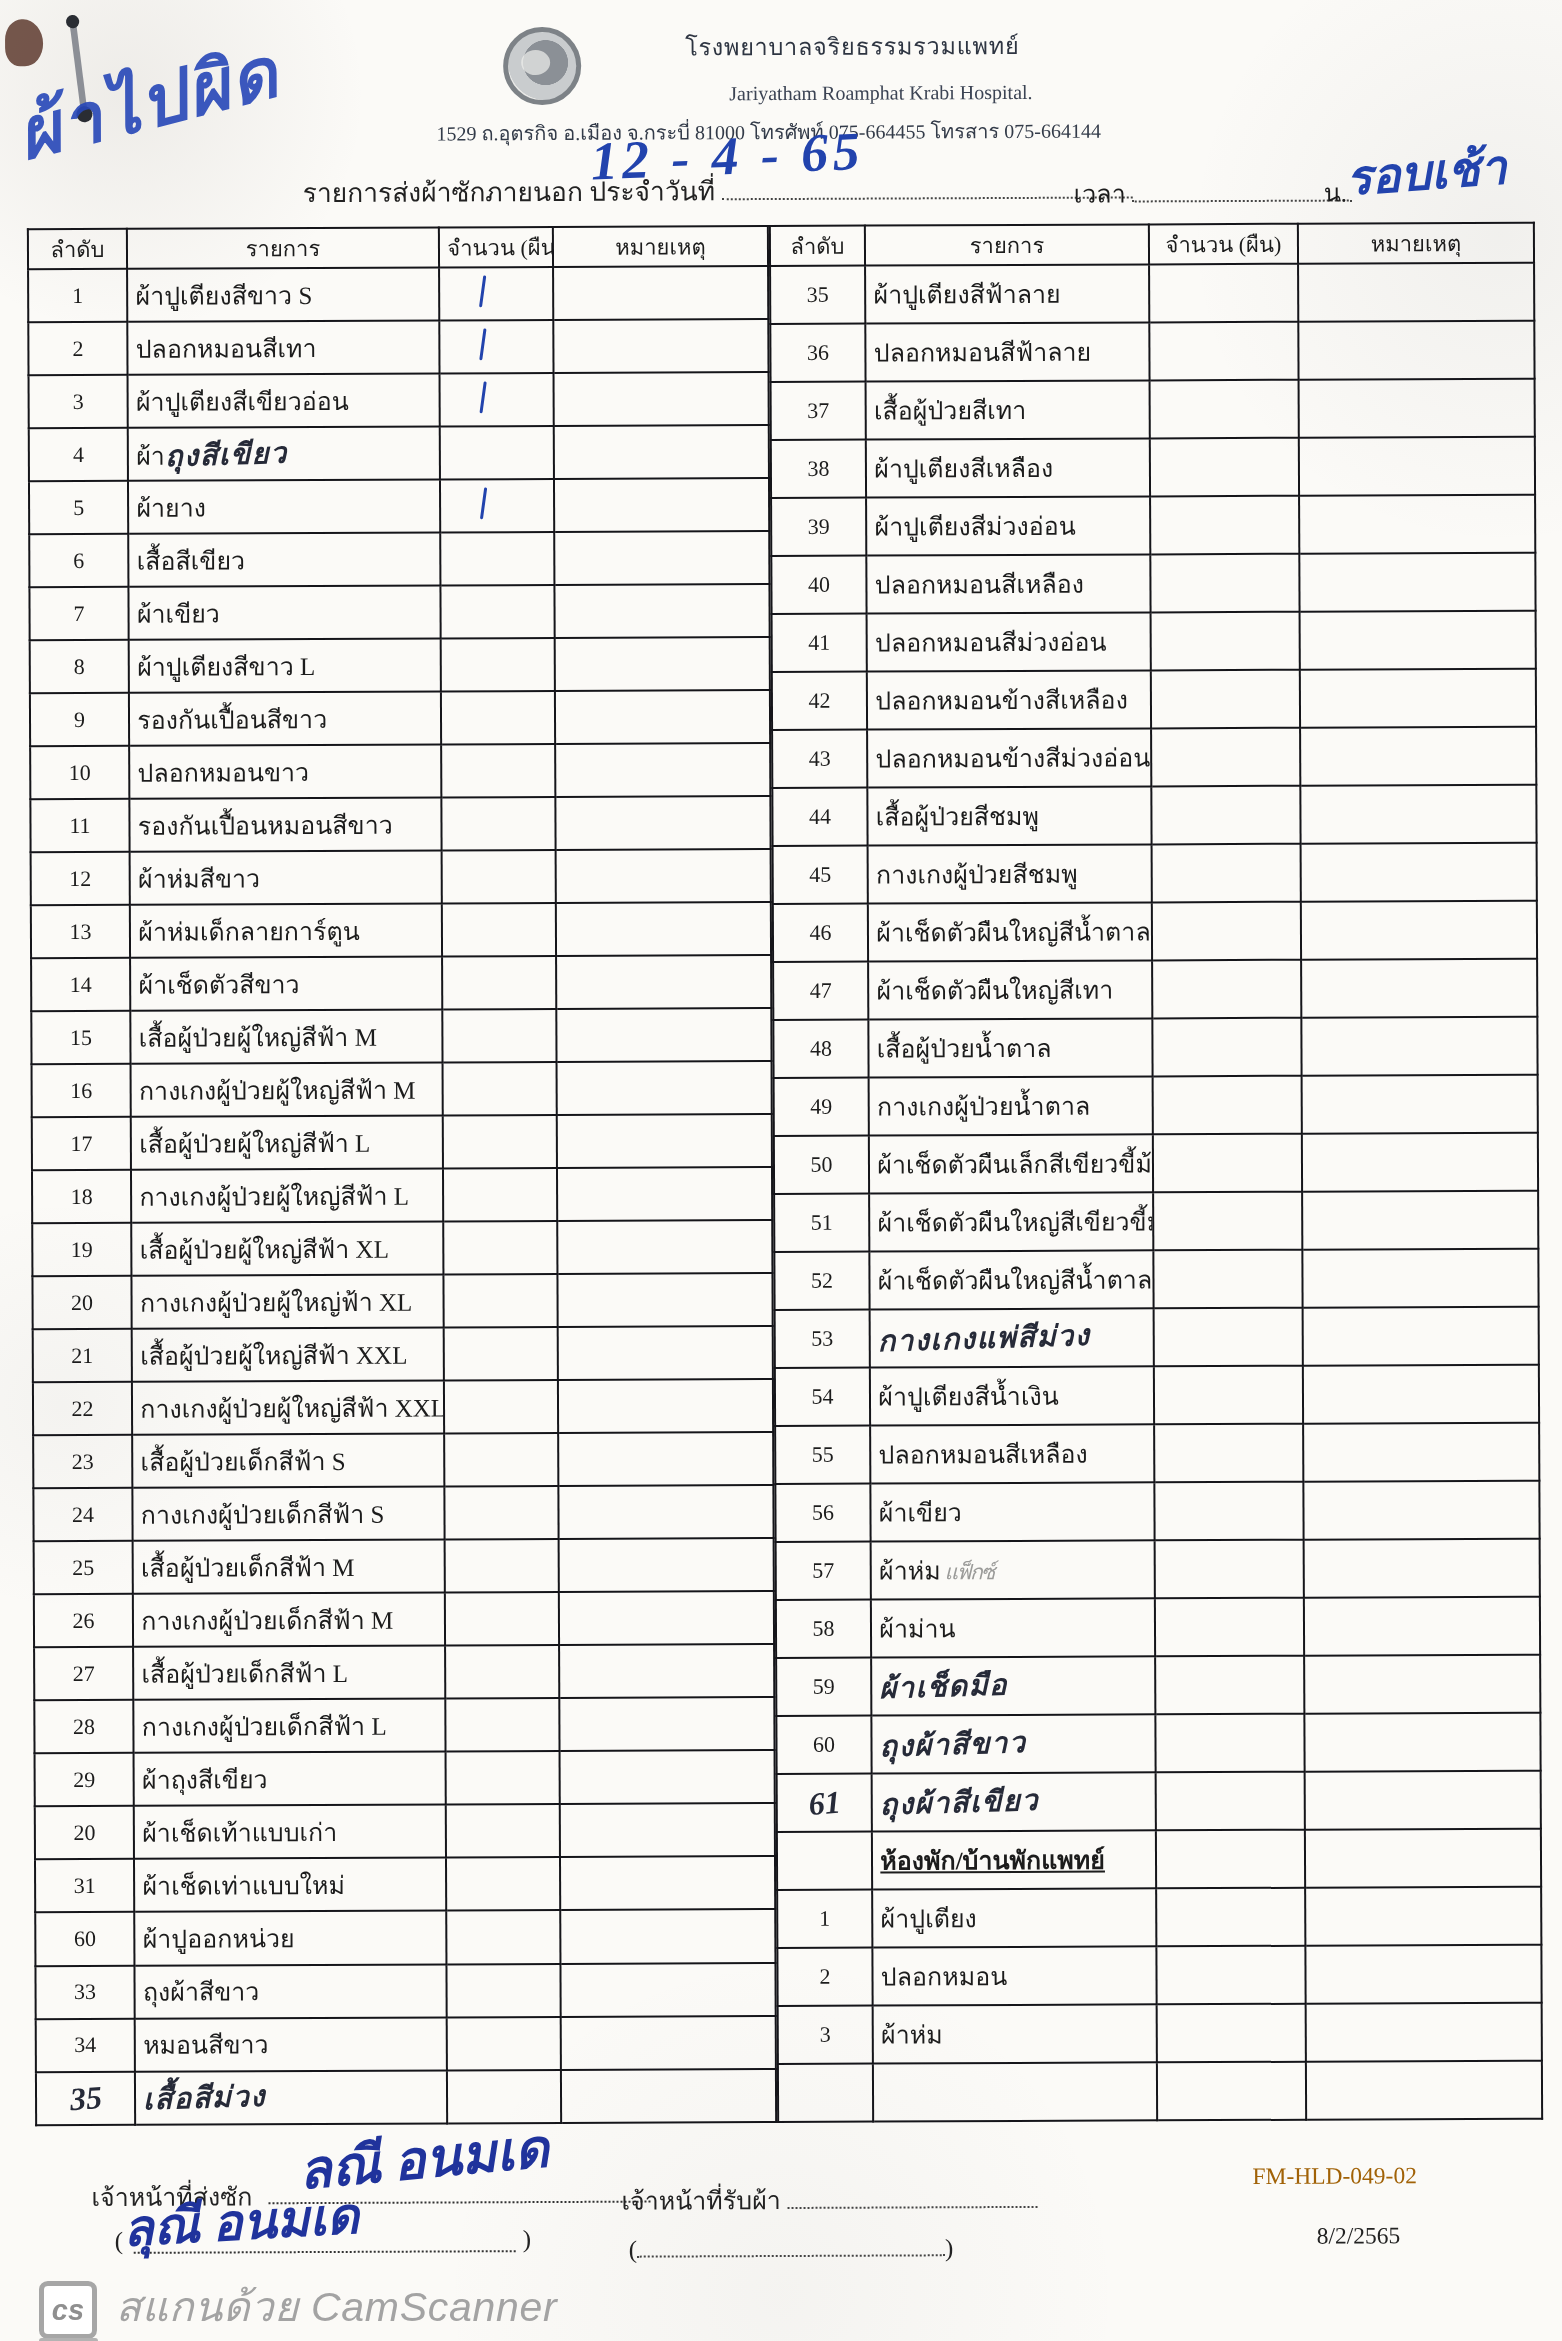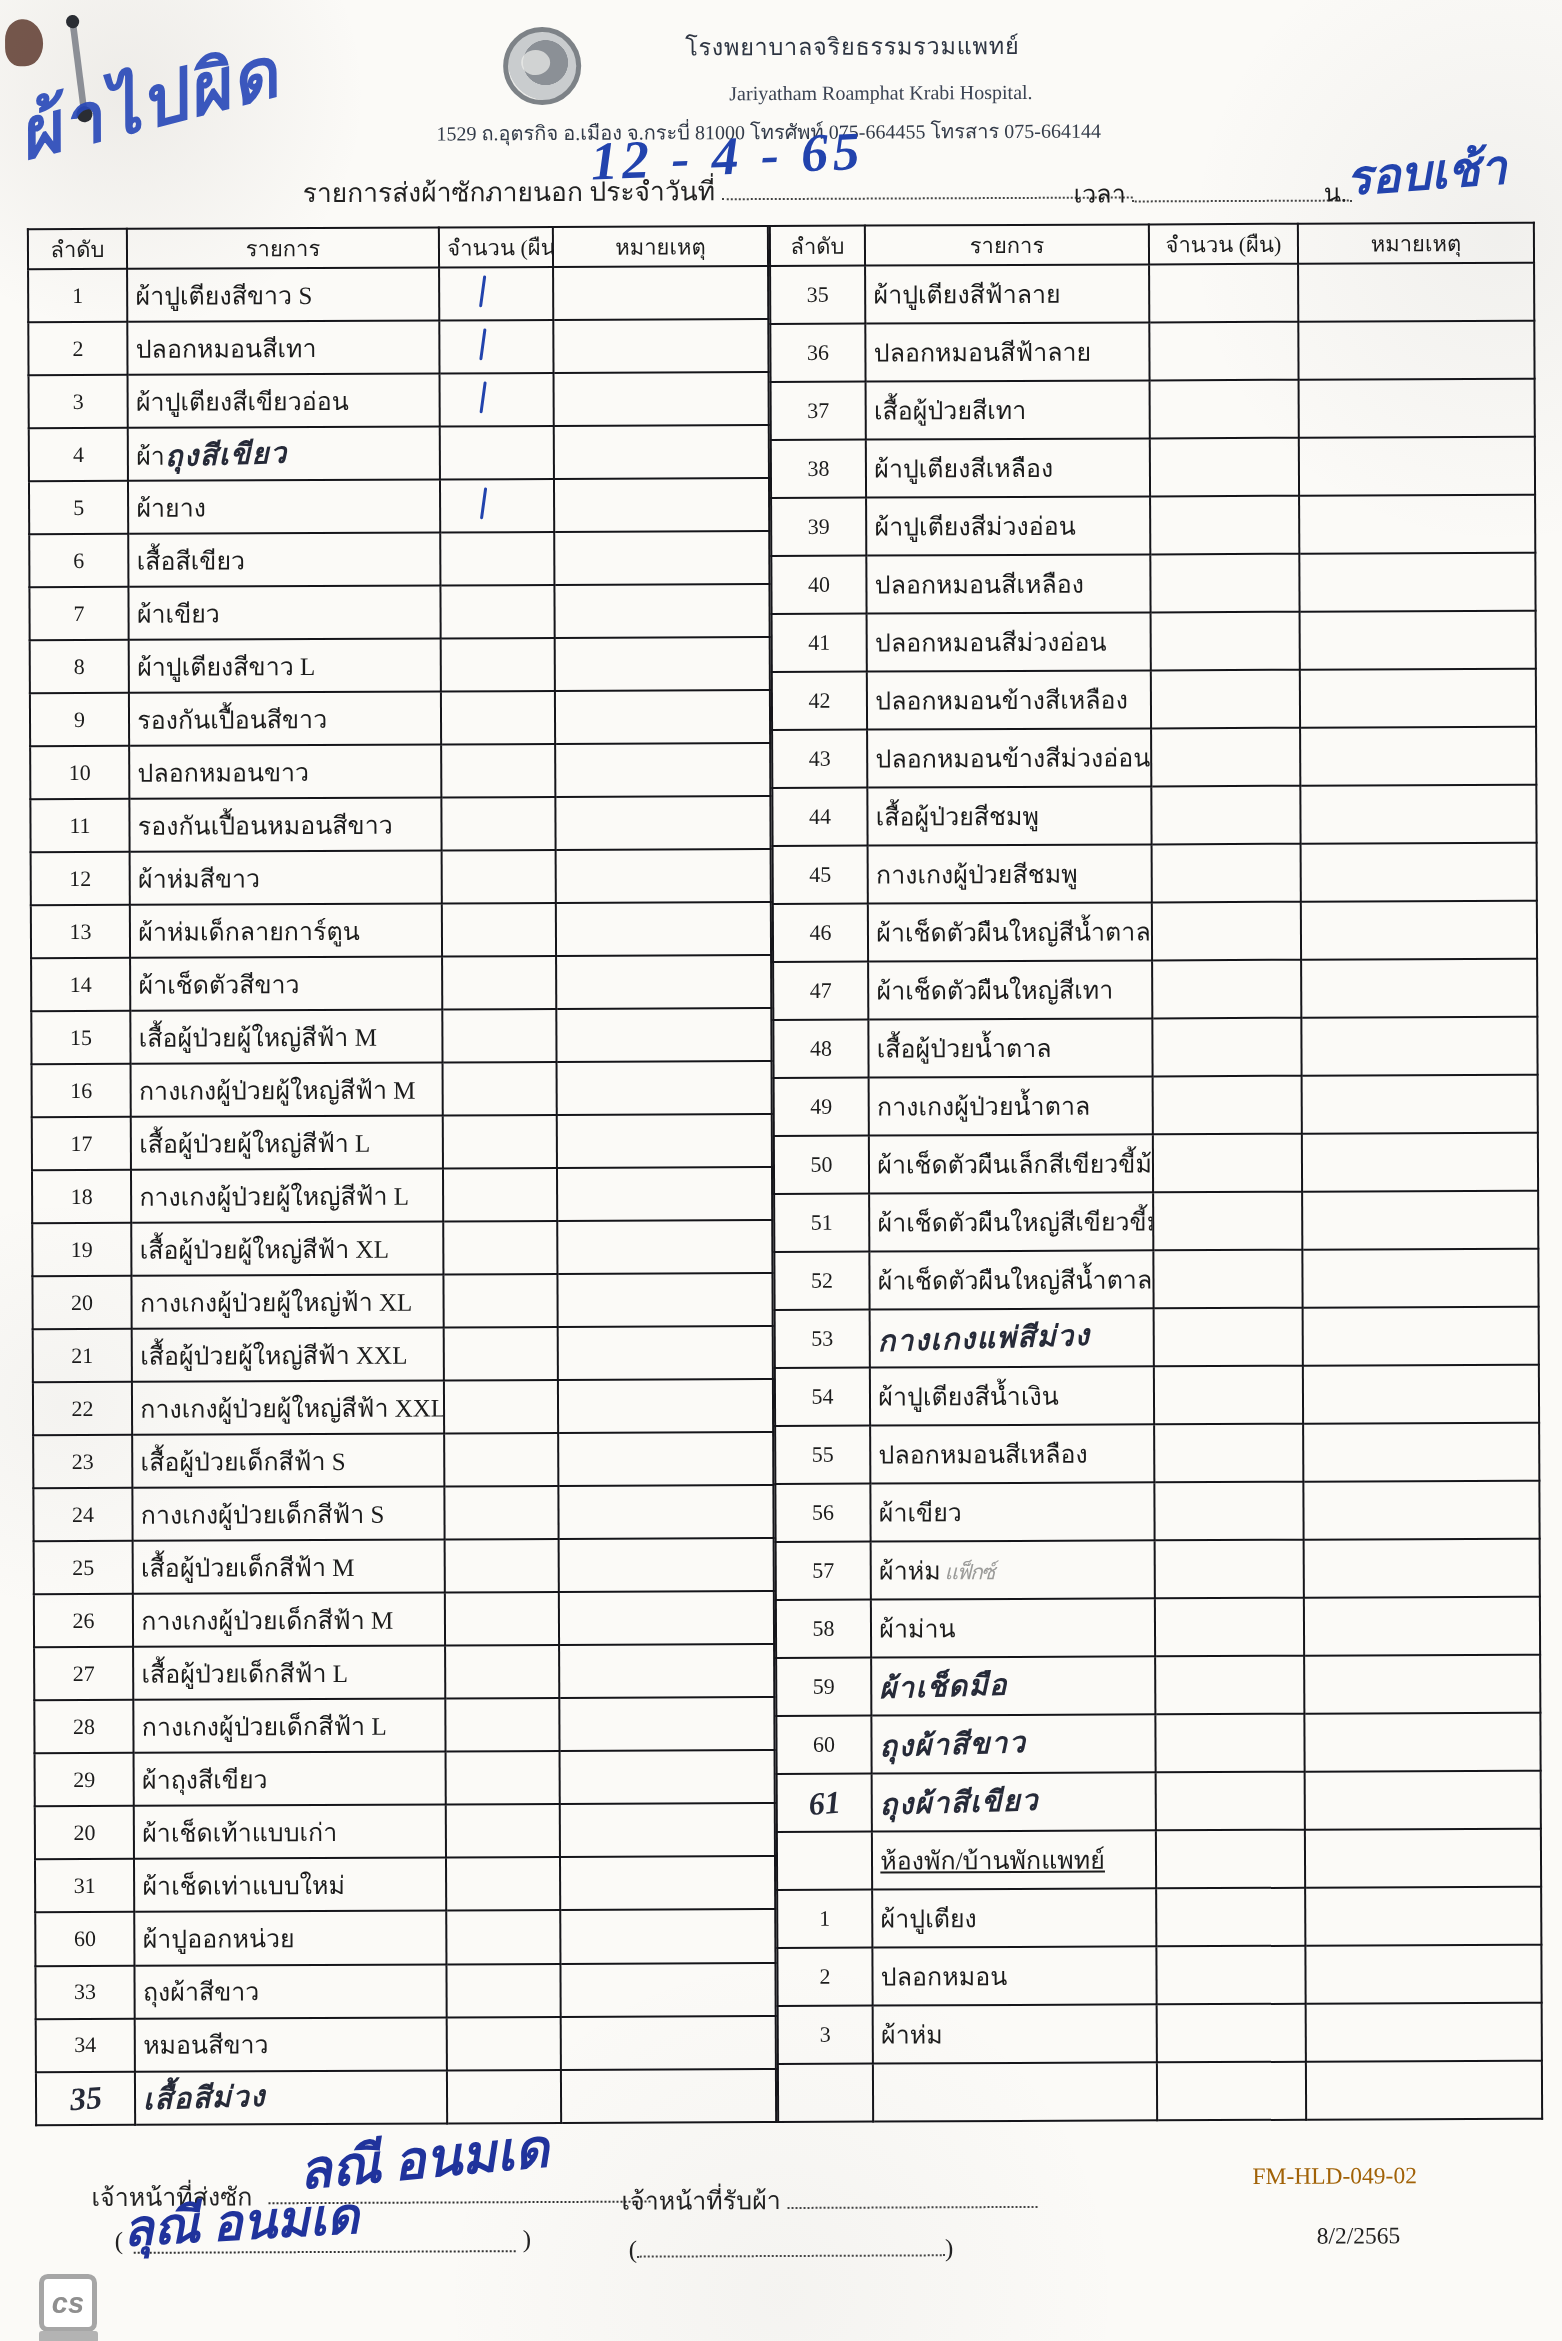--- a/index.html
+++ b/index.html
@@ -46,21 +46,21 @@
   td,th{border:2.2px solid #15151a;padding:0 7.3px;font-size:25px;vertical-align:middle;
         overflow:hidden;white-space:nowrap;}
   th{font-size:22px;text-align:center;font-weight:normal;height:38px;}
   td.no{text-align:center;font-size:22px;}
   .lt td{height:51px;}
   .rt td{height:56px;}
   .hw{font-style:italic;color:#262a38;transform:rotate(-1.5deg);display:inline-block;
       font-size:29px;font-weight:bold;letter-spacing:1.5px;}
   .hwno{font-style:italic;font-weight:bold;font-size:32px;color:#262a38;display:inline-block;transform:rotate(-4deg);}
   .tick{display:inline-block;width:2.9px;height:32px;background:#2243ad;transform:rotate(8deg);margin-left:34px;border-radius:1.5px;}
-  .section-hdr{font-weight:normal;text-decoration:underline;margin-top:36px;}
+  .section-hdr{font-weight:bold;text-decoration:underline;margin-top:36px;}
   .scribble{color:#9a9a98;font-size:21px;font-style:italic;letter-spacing:-1.5px;}
 
   
   .f-label{position:absolute;font-size:25px;color:#222;}
   .sig-dots{position:absolute;border-bottom:2.9px dotted #333;}
   .sig-hw{position:absolute;color:#20339c;font-style:italic;font-weight:bold;}
   .form-code{position:absolute;left:1248px;top:2165px;font-size:23.5px;color:#a16207;}
   .form-date{position:absolute;left:1312px;top:2225px;font-size:23.5px;color:#232323;}
 
   
@@ -563,15 +563,16 @@
     <div class="f-label" style="left:624px;top:2233px">
       (<span class="dots" style="width:308px"></span>)
     </div>
 
     <div class="form-code">FM-HLD-049-02</div>
     <div class="form-date">8/2/2565</div>
   </div>
 
   <div class="cs-wrap">
     <div class="cs-badge">cs</div>
+    <div class="cs-text">สแกนด้วย CamScanner</div>
   </div>
 </div>
 
 
 </body></html>

